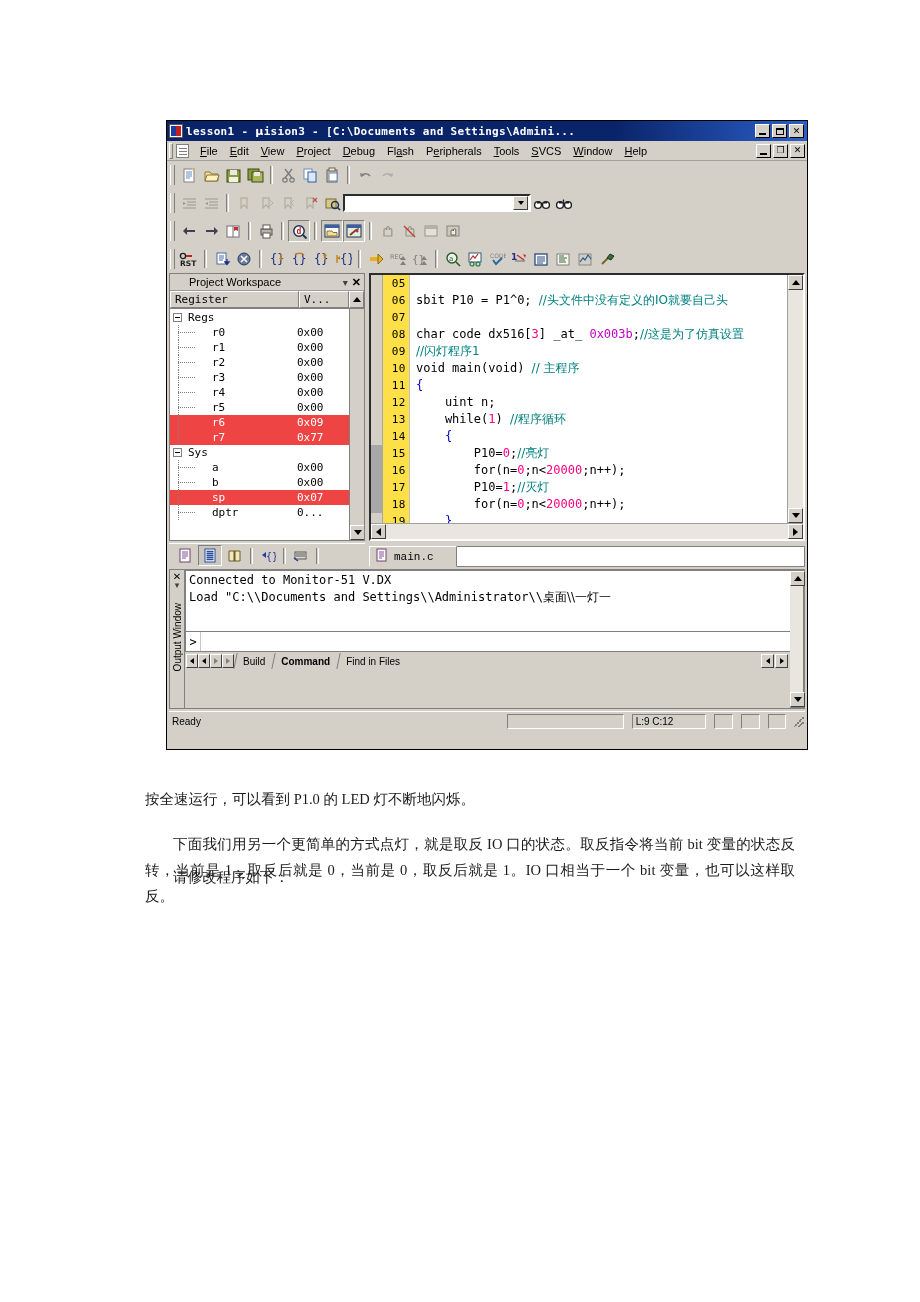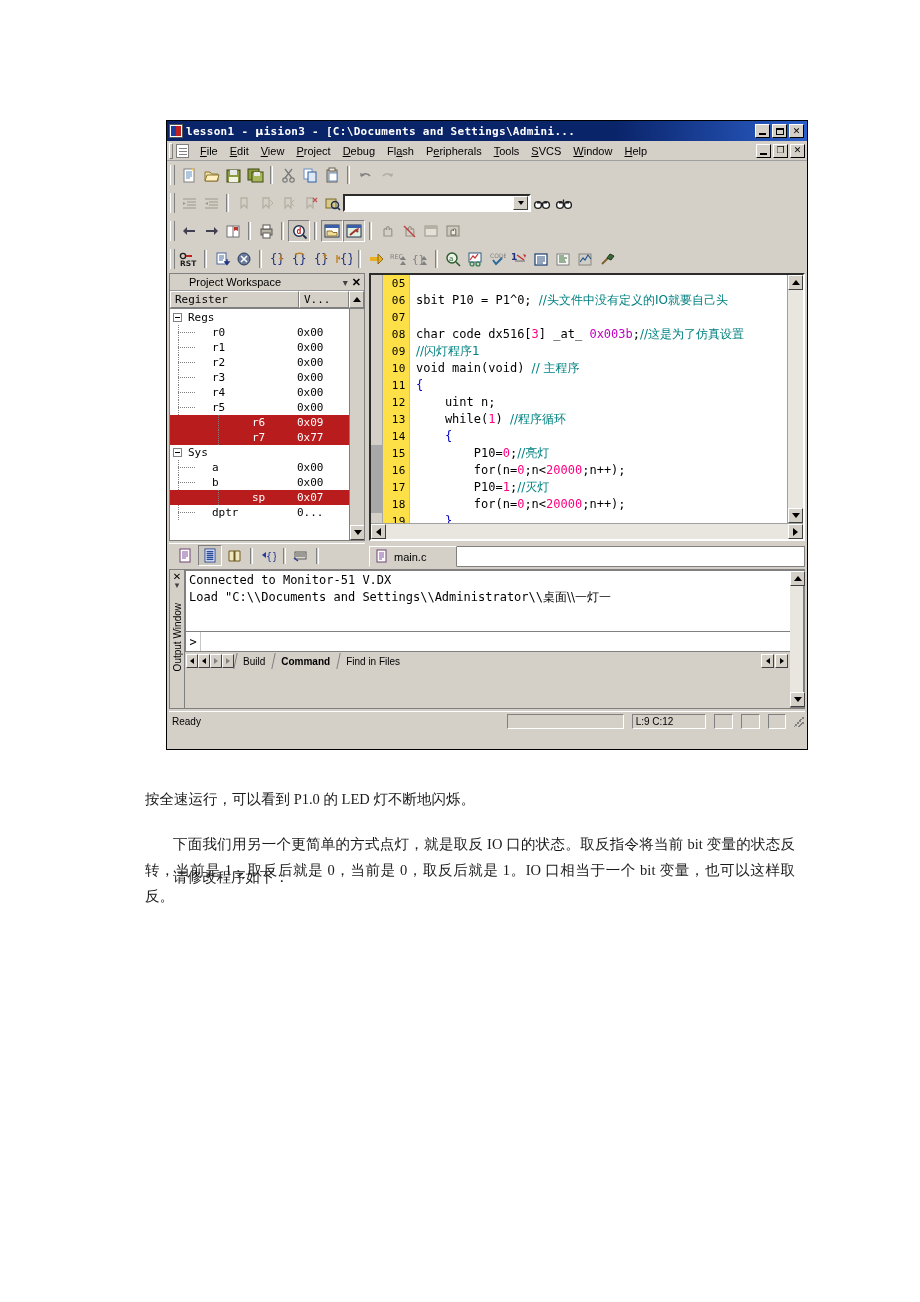--- a/index.html
+++ b/index.html
@@ -232,21 +232,21 @@
   }
   .reg-list { flex:1 1 auto; padding-top: 1px; }
   .reg-row {
     height: 15px;
     display:flex; align-items:center;
     font-family: "DejaVu Sans Mono", monospace;
     font-size: 11px;
     color:#000;
     position: relative;
   }
-  .reg-row.sel { background:#b91c1c; color:#fff;padding-left:40px; }
+  .reg-row.sel { background:#ef4444; color:#fff; }
   .reg-row .nm { flex:1 1 auto; padding-left: 2px; white-space:nowrap; }
   .reg-row .vl { width: 52px; }
   .reg-row .tree { width: 40px; flex:0 0 auto; position:relative; height:15px; }
   .reg-row.grp .tree { width: 16px; }
   .expander {
     position:absolute; left:3px; top:3px;
     width:9px; height:9px;
     border:1px solid #808080; background:#fff;
     box-sizing:border-box;
   }
@@ -350,21 +350,21 @@
     background:#cbc7bf;
   }
   .pw-tab-sep{width:1px;height:16px;border-left:1px solid #808080;border-right:1px solid #fff;margin:0 2px;}
   .file-tabs { flex:1 1 auto; margin-left:4px; display:flex; align-items:flex-end; }
   .file-tab {
     height: 21px; min-width: 88px;
     background:#d4d0c8;
     border:1px solid #fff; border-right-color:#808080; border-bottom-color:#d4d0c8;
     display:flex;align-items:center; gap:6px;
     padding: 0 10px 0 6px;
-    font-family:Liberation Sans, sans-serif; font-size:11px;
+    font-family:Liberation Mono, monospace; font-size:11px;
     box-sizing:border-box;
   }
   .file-tabs-rest { flex:1 1 auto; height:21px; background:#fff; border:1px solid #808080; border-left:none; box-sizing:border-box;}
 
   
   .outwin {
     margin: 2px;
     height: 140px;
     display:flex;
     border: 1px solid #808080;

